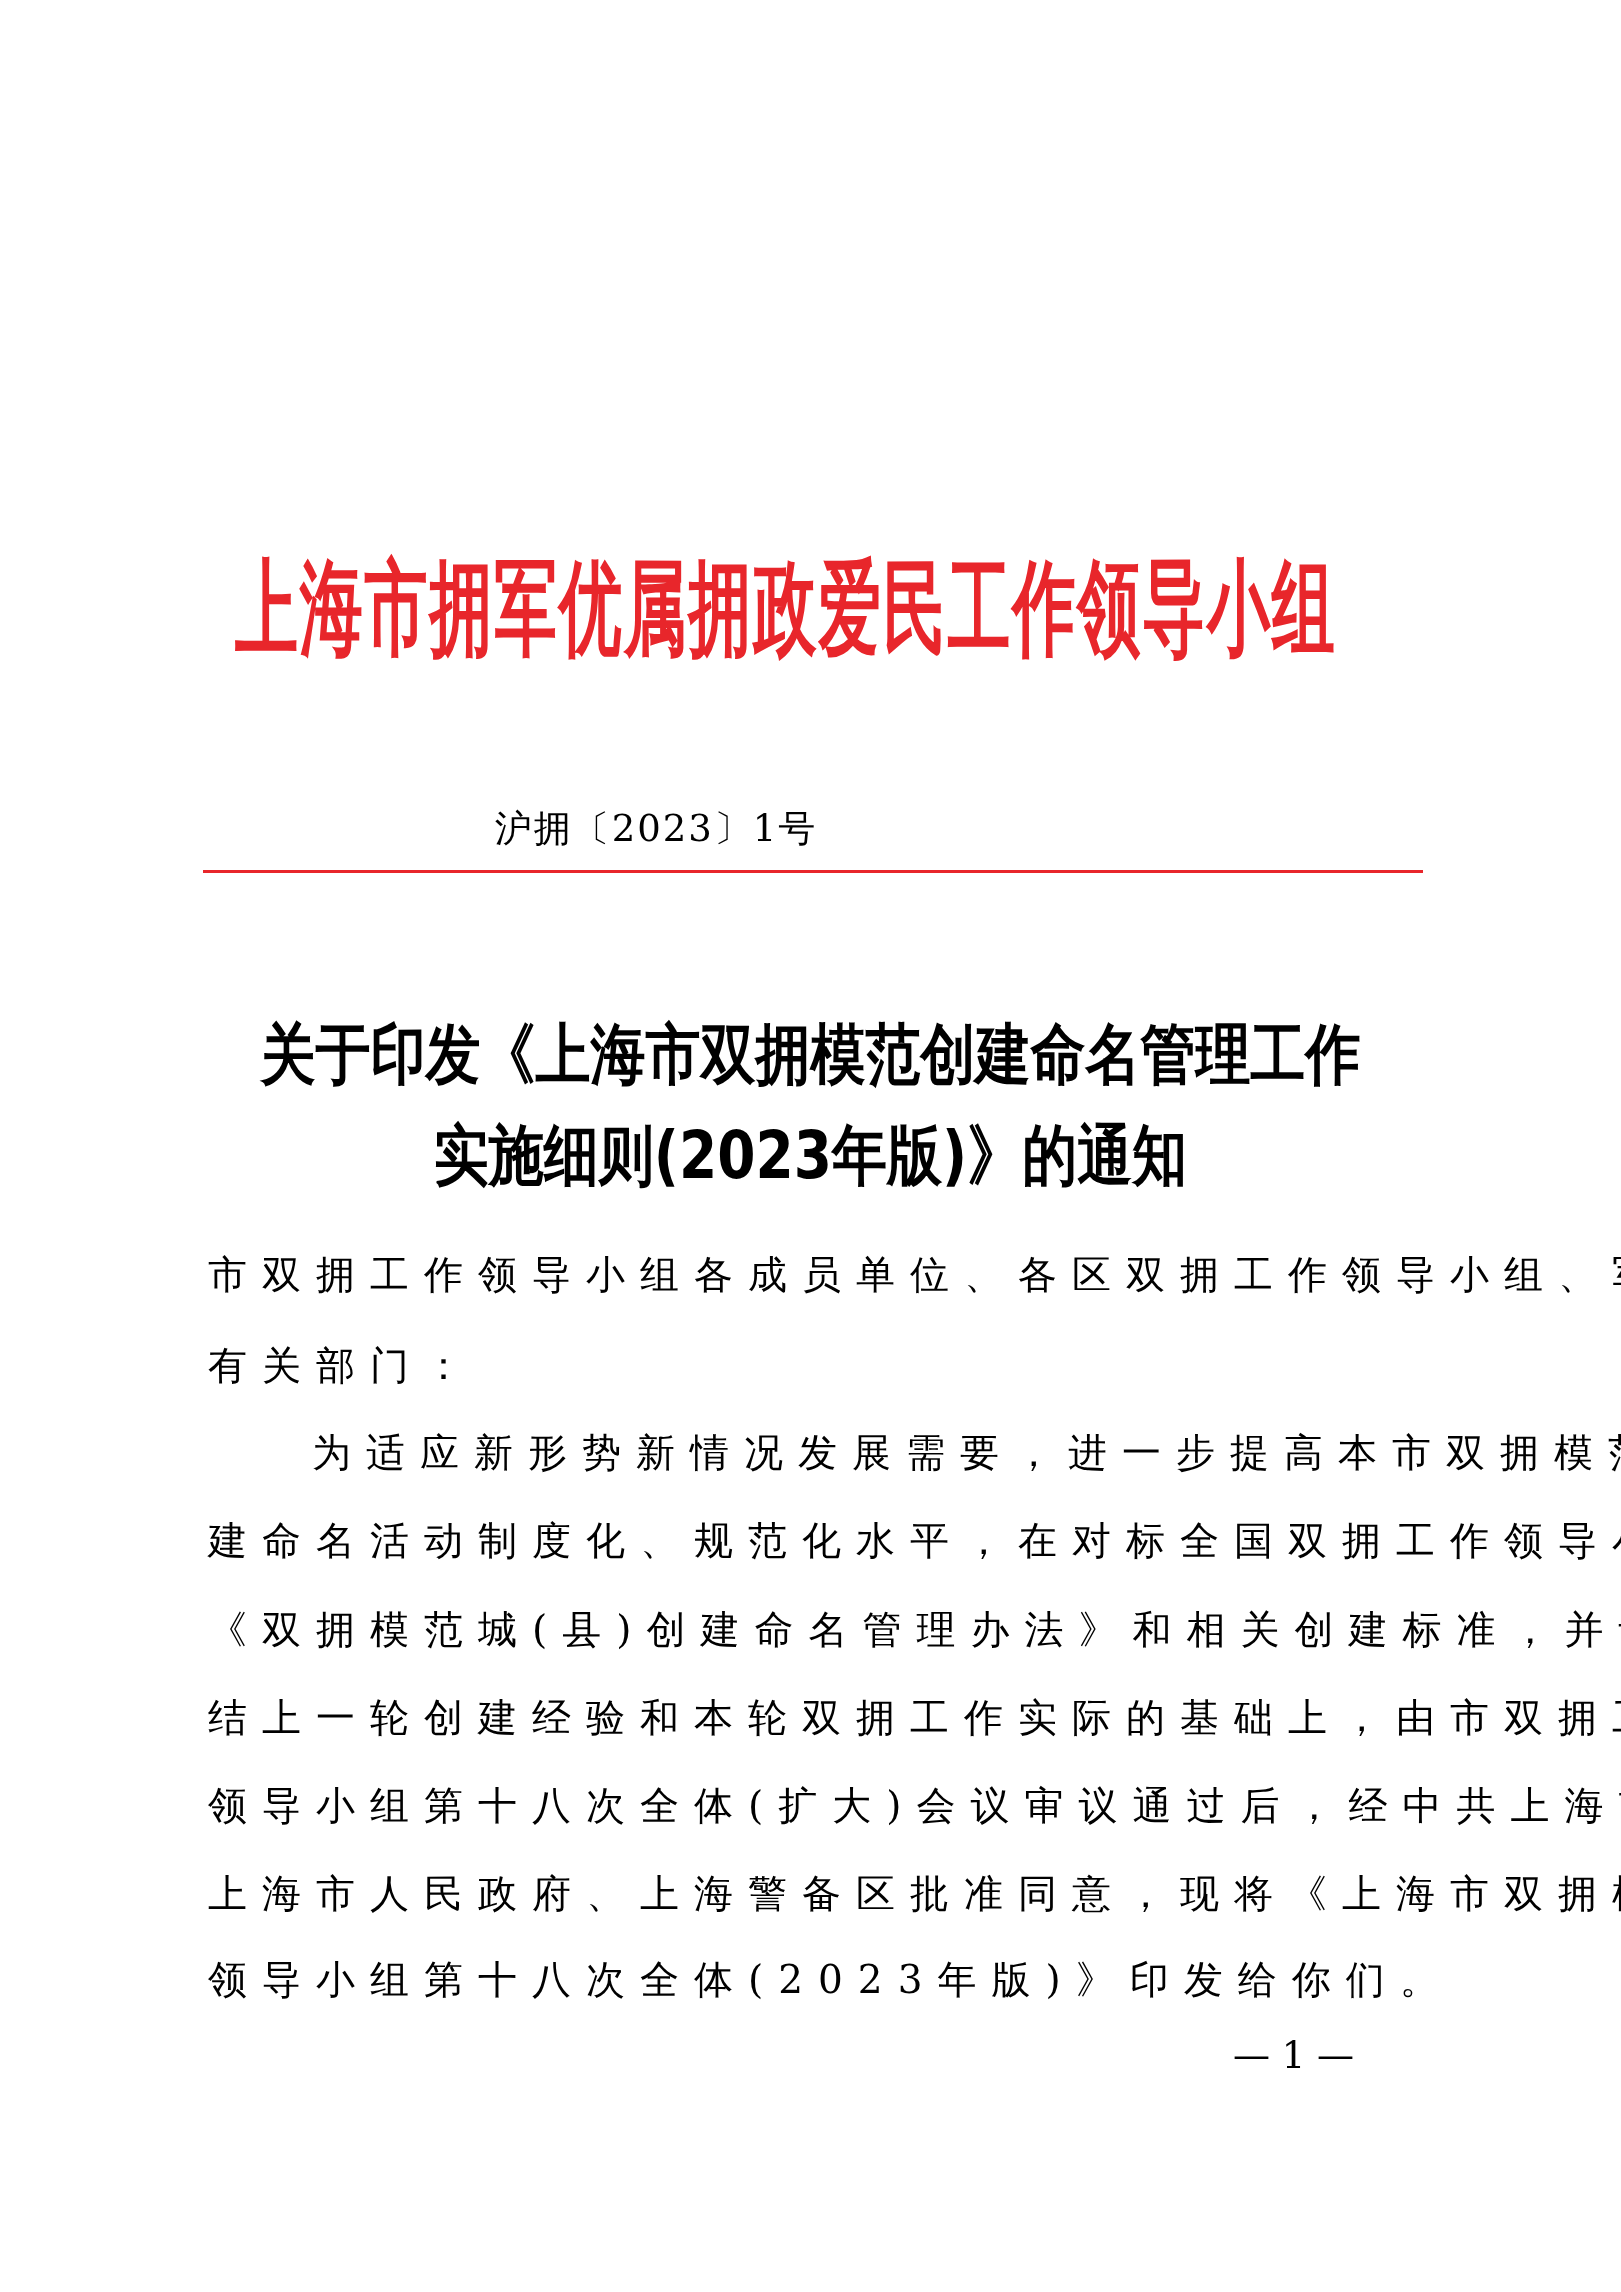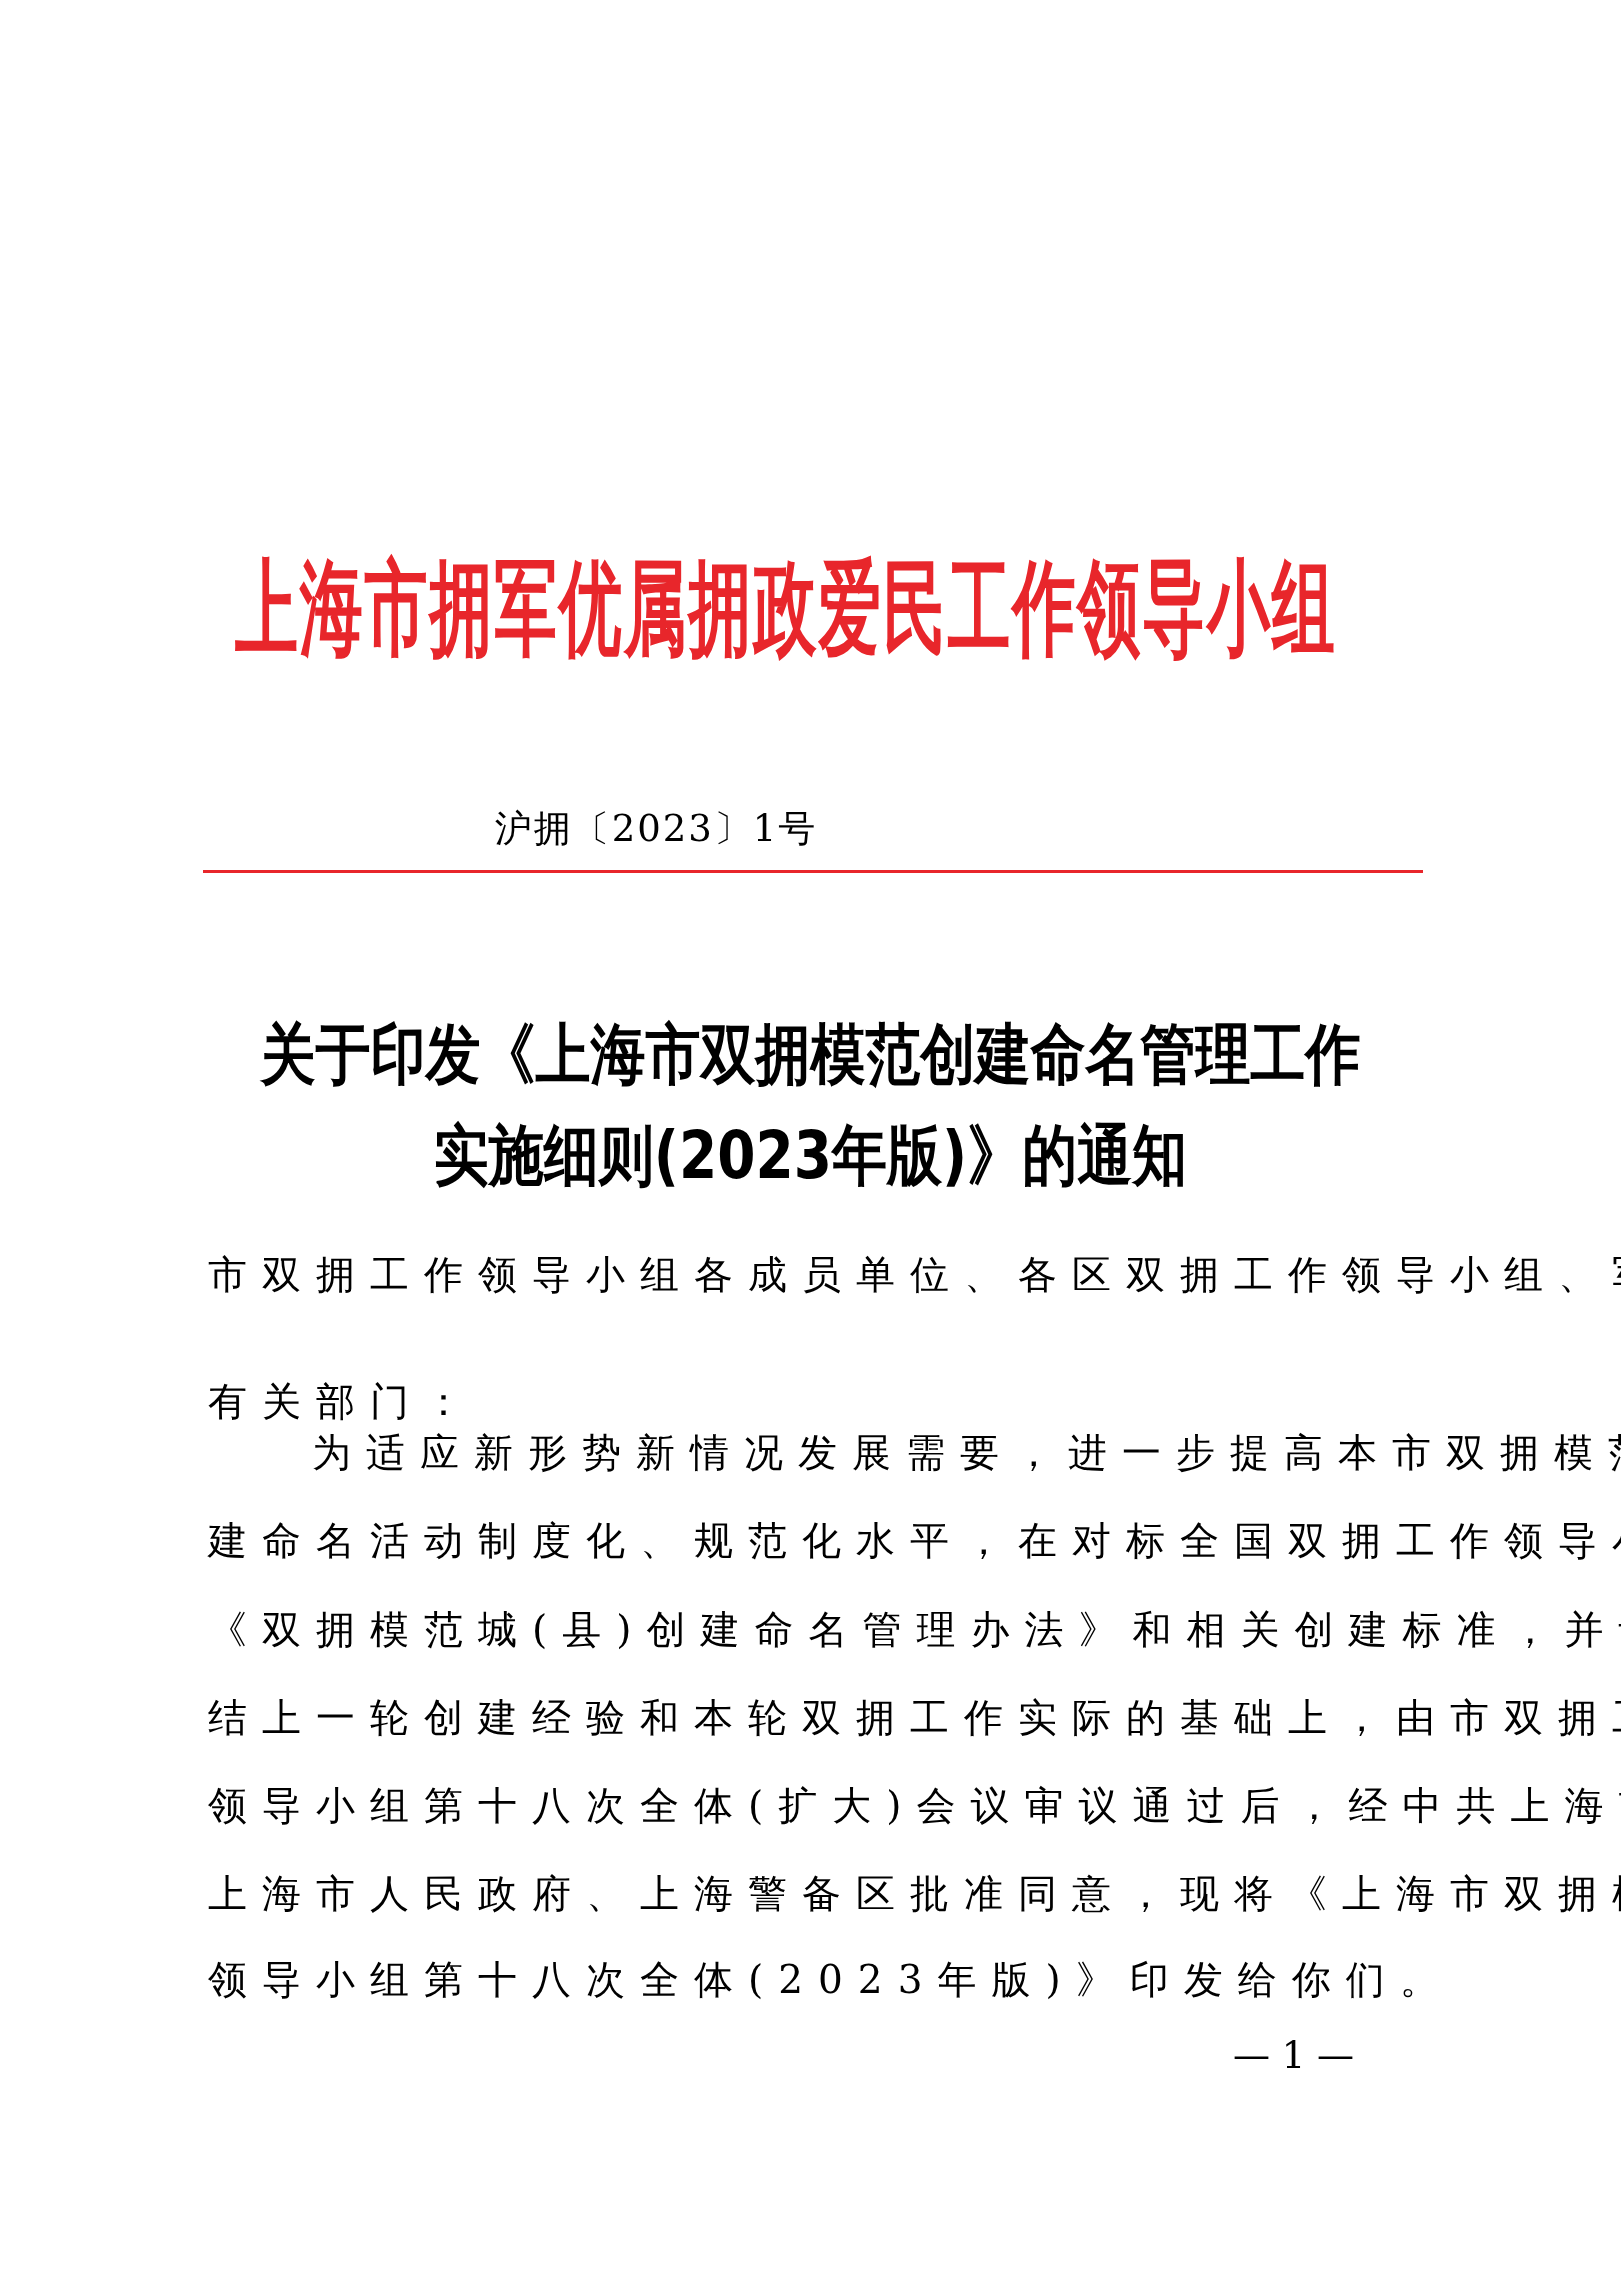--- a/index.html
+++ b/index.html
@@ -28,21 +28,21 @@
 <div class="abs red-head">上海市拥军优属拥政爱民工作领导小组</div>
 
 <div class="abs docno">沪拥〔2023〕1号</div>
 
 <div class="abs redline"></div>
 
 <div class="abs title" style="top:1019px;">关于印发《上海市双拥模范创建命名管理工作</div>
 <div class="abs title" style="top:1120px;">实施细则(2023年版)》的通知</div>
 
 <div class="abs body-line" style="top:1247px;">市双拥工作领导小组各成员单位、各区双拥工作领导小组、军地各</div>
-<div class="abs body-line" style="top:1374px;">有关部门：</div>
+<div class="abs body-line" style="top:1338px;">有关部门：</div>
 
 <div class="abs body-line indent" style="top:1425px; width:1111px;">为适应新形势新情况发展需要，进一步提高本市双拥模范创</div>
 <div class="abs body-line" style="top:1513px;">建命名活动制度化、规范化水平，在对标全国双拥工作领导小组</div>
 <div class="abs body-line" style="top:1602px;">《双拥模范城(县)创建命名管理办法》和相关创建标准，并认真总</div>
 <div class="abs body-line" style="top:1690px;">结上一轮创建经验和本轮双拥工作实际的基础上，由市双拥工作</div>
 <div class="abs body-line" style="top:1778px;">领导小组第十八次全体(扩大)会议审议通过后，经中共上海市委、</div>
 <div class="abs body-line" style="top:1866px;">上海市人民政府、上海警备区批准同意，现将《上海市双拥模范创</div>
 <div class="abs body-line" style="top:1952px;">领导小组第十八次全体(2023年版)》印发给你们。</div>
 
 <div class="abs pageno">— 1 —</div>

